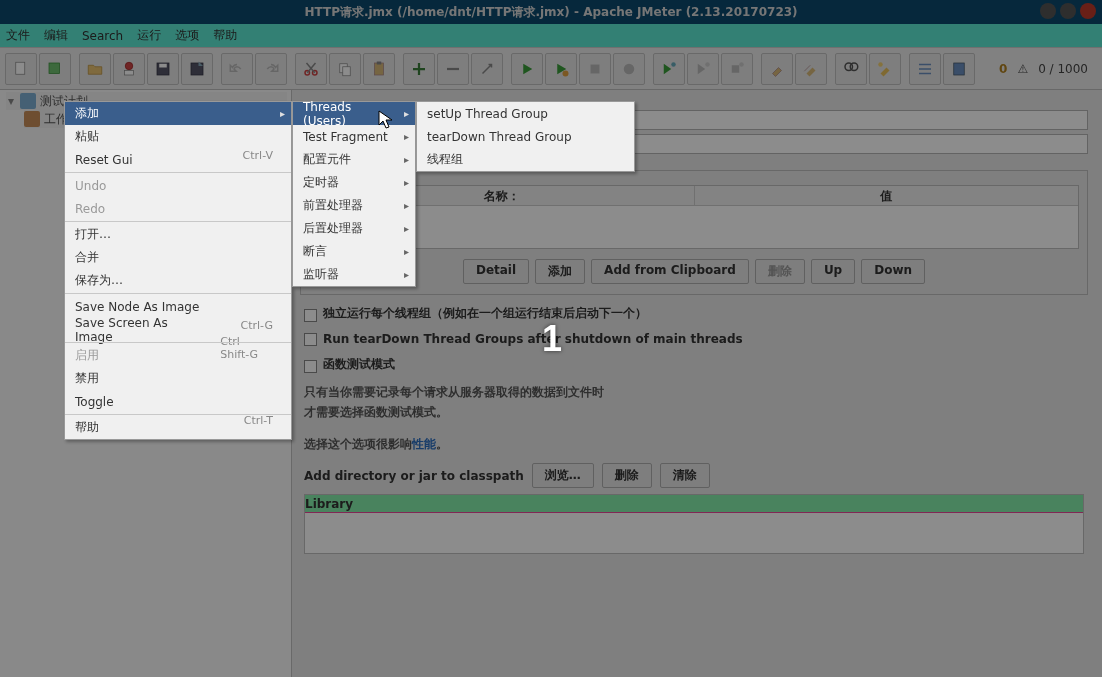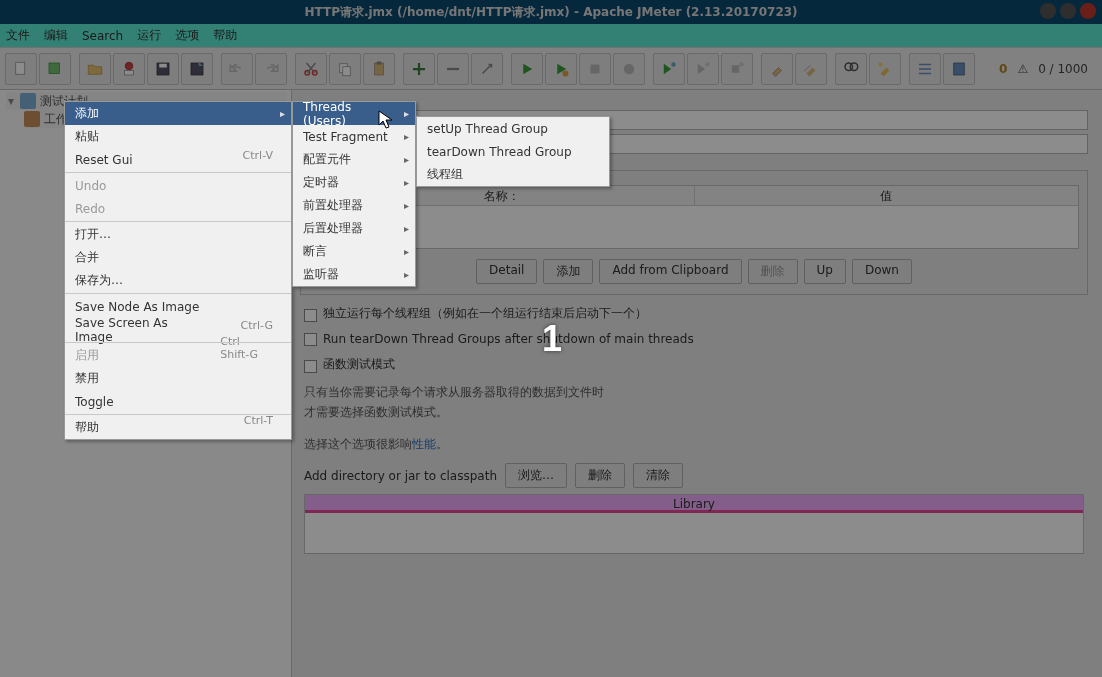--- a/index.html
+++ b/index.html
@@ -102,20 +102,21 @@
     height: 18px;
     background: #f3f3f3;
     color: #555;
   }
   .tree-node .icon { width:16px; height:16px; background:#7aa7c7; border-radius:2px; display:inline-block; }
   .tree-handle { width:10px; text-align:center; color:#888; }
   .content {
     flex: 1;
     padding: 8px 14px 8px 8px;
     position: relative;
+    font-weight: bold;
   }
   .field-row { display:flex; align-items:center; margin: 4px 0; }
   .field-label { width: 46px; text-align:left; }
   .field-input {
     flex: 1;
     height: 20px;
     border: 1px solid #b5b5b5;
     background: #fff;
   }
   fieldset.group {
@@ -148,21 +149,21 @@
   .chk {
     width:13px; height:13px; border:1px solid #888; background:#fff;
   }
   .note { color:#555; margin:2px 4px; line-height:1.5; }
   .note a { color:#2b6dbf; text-decoration:none; }
   .classpath-row { display:flex; align-items:center; gap:8px; margin:10px 4px 6px 4px; }
   .lib-table {
     border:1px solid #bdbdbd; background:#fff;
     margin: 0 4px;
   }
-  .lib-head { height:18px; background:#f0abfc; text-align:center; line-height:18px; border-bottom:3px solid #ec4899; }
+  .lib-head { height:18px; background:#86efac; text-align:left; line-height:18px; border-bottom:1px solid #ec4899; }
   .lib-body { height:40px; }
 
   
   .ctx {
     position:absolute;
     background:#f0f0f0;
     border:1px solid #999;
     box-shadow: 2px 2px 3px rgba(0,0,0,0.3);
     z-index:100;
     font-size:12px;
@@ -539,21 +540,21 @@
     </div>
     <div class="row">
       <span>断言</span>
       <span class="arrow">▸</span>
     </div>
     <div class="row">
       <span>监听器</span>
       <span class="arrow">▸</span>
     </div>
   </div>
-<div class="ctx" id="ctx-sub2" style="left:416px; top:116px; width:194px;">
+<div class="ctx" id="ctx-sub2" style="left:416px; top:101px; width:219px;">
     <div class="row">
       <span>setUp Thread Group</span>
     </div>
     <div class="row">
       <span>tearDown Thread Group</span>
     </div>
     <div class="row">
       <span>线程组</span>
     </div>
   </div>

